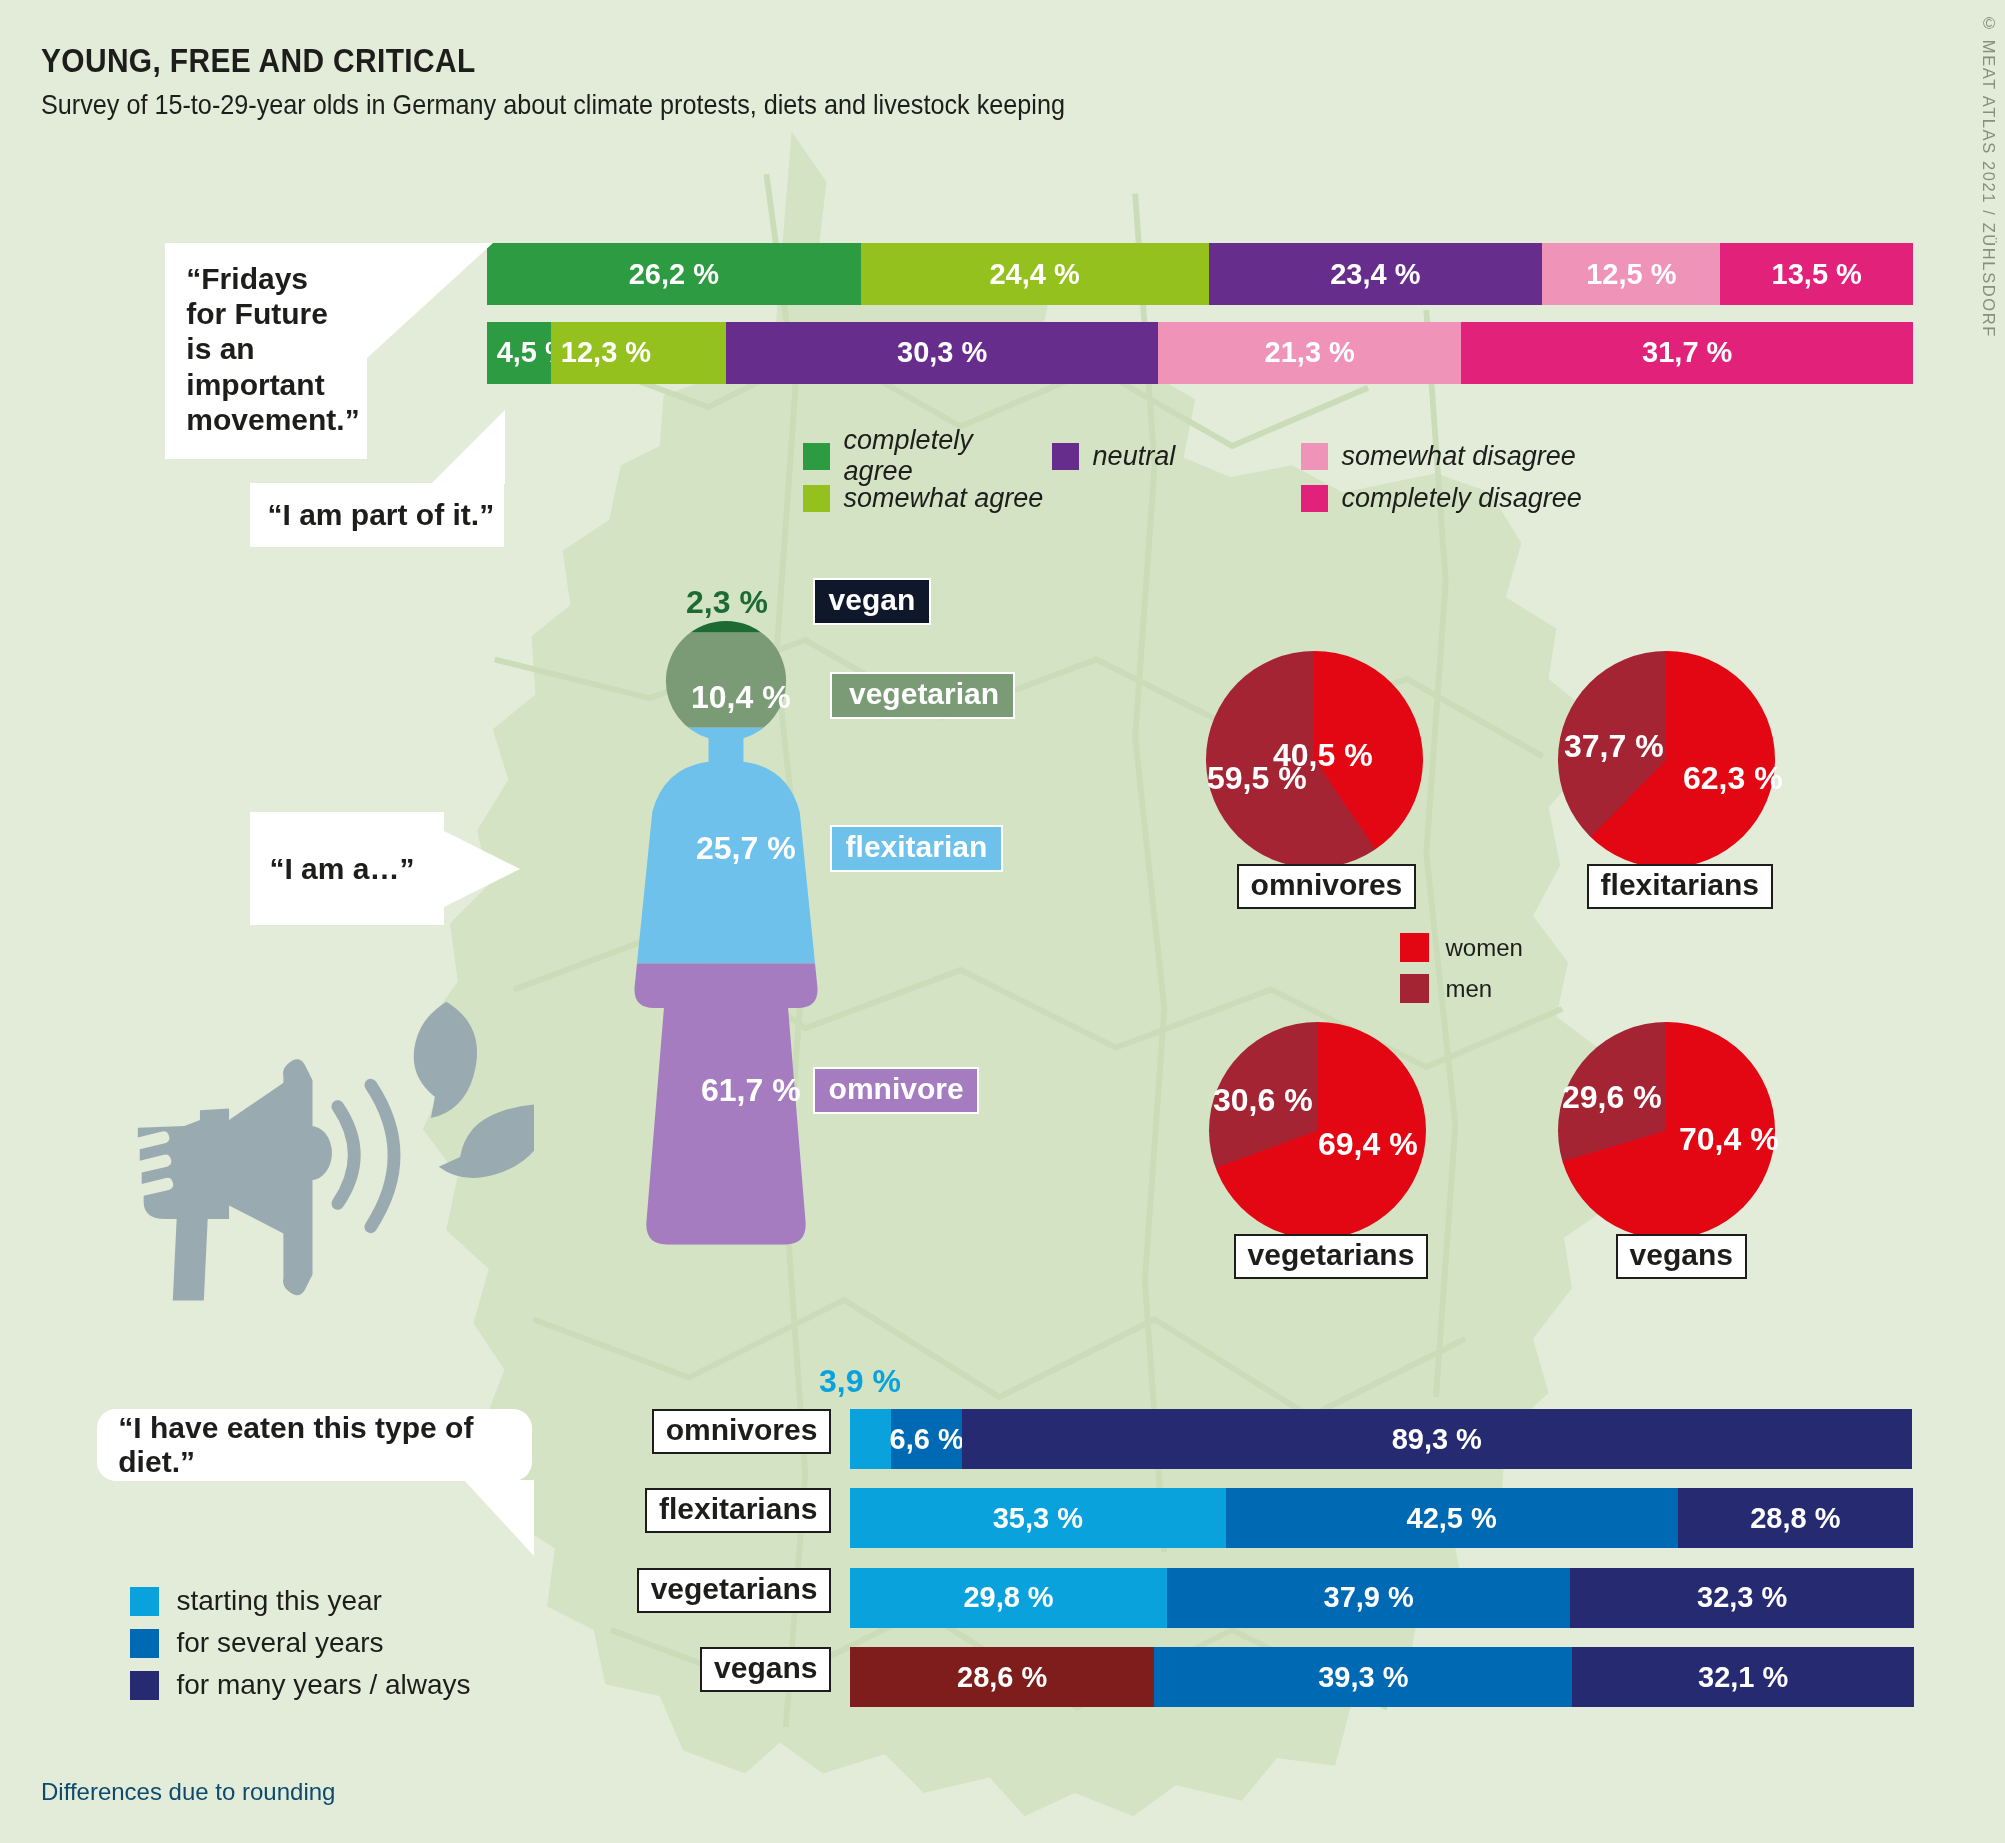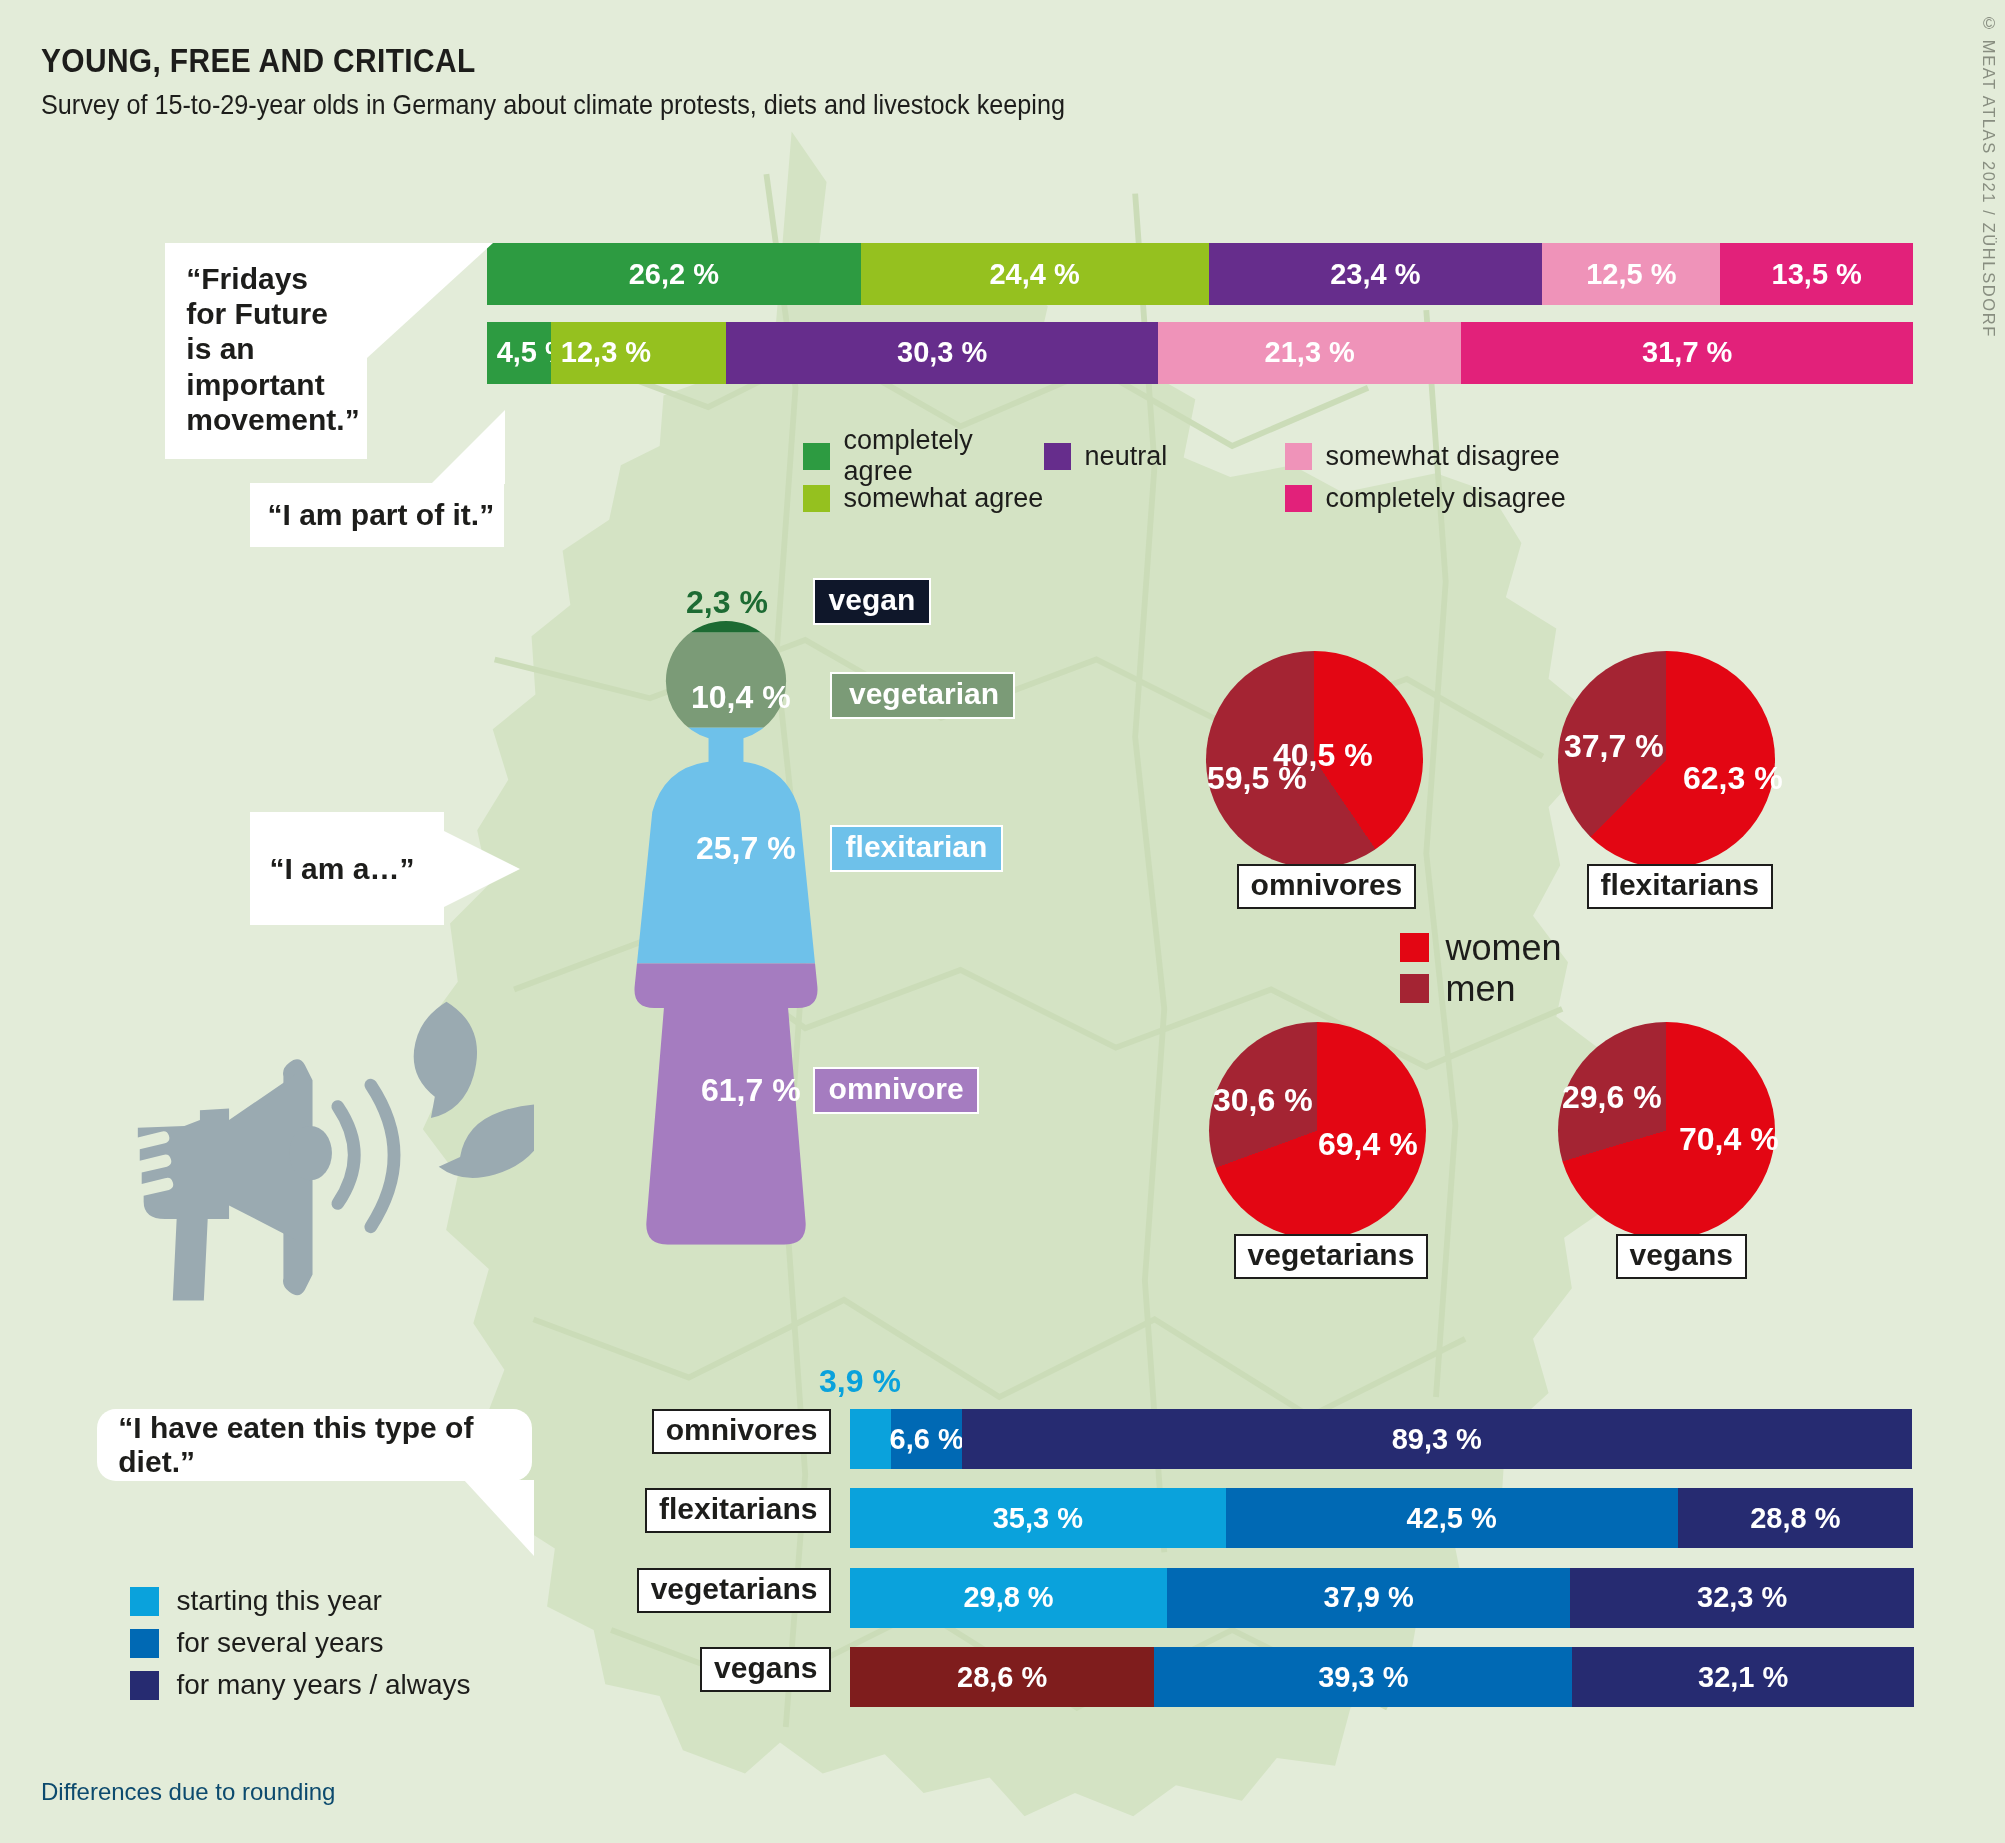--- a/index.html
+++ b/index.html
@@ -120,22 +120,23 @@
     white-space: nowrap;
   }
   .topseg.lbl-left { justify-content: flex-start; padding-left: 9.7px; }
 
   
   .legend-agree {
     position: absolute; left: 803px; top: 435px;
     display: grid;
     grid-template-columns: 241px 241px auto;
     grid-auto-rows: 42px;
-    column-gap: 0px;
+    column-gap: 8px;
     z-index: 5;
+    font-style: italic;
   }
   .lg-item { display: flex; align-items: center; font-size: 27px; color: #1d1d1b; }
   .lg-sw { width: 27px; height: 27px; margin-right: 13.6px; flex: 0 0 auto; }
 
   
   .person-wrap { position: absolute; left: 629px; top: 611px; width: 194px; height: 699px; z-index: 3;}
 
   .figlabel {
     position: absolute; z-index: 5;
     font-weight: bold; font-size: 30px;
@@ -156,21 +157,21 @@
     position: absolute; z-index: 6;
     background: #ffffff; border: 2.9px solid #1d1d1b;
     font-weight: bold; font-size: 30px; color: #1d1d1b;
     padding: 1.9px 11.6px 4.9px 11.6px; white-space: nowrap;
   }
   .pie-pct {
     position: absolute; z-index: 5;
     color: #ffffff; font-weight: bold; font-size: 32px; white-space: nowrap;
   }
   .legend-gender { position: absolute; left: 1400px; top: 927px; z-index: 6; }
-  .legend-gender .lg-item { font-size: 36px; height: 41px; }
+  .legend-gender .lg-item { font-size: 24px; height: 41px; }
   .legend-gender .lg-sw { width: 29px; height: 29px; margin-right: 16.5px; }
 
   
   .botbars { position: absolute; left: 850px; top: 1409px; width: 1064px; z-index: 4;}
   .botrow { display: flex; height: 60px; width: 100%; }
   .botrow + .botrow { margin-top: 19.4px; }
   .botseg {
     display: flex; align-items: center; justify-content: center;
     color: #ffffff; font-weight: bold; font-size: 29px; white-space: nowrap;
   }

